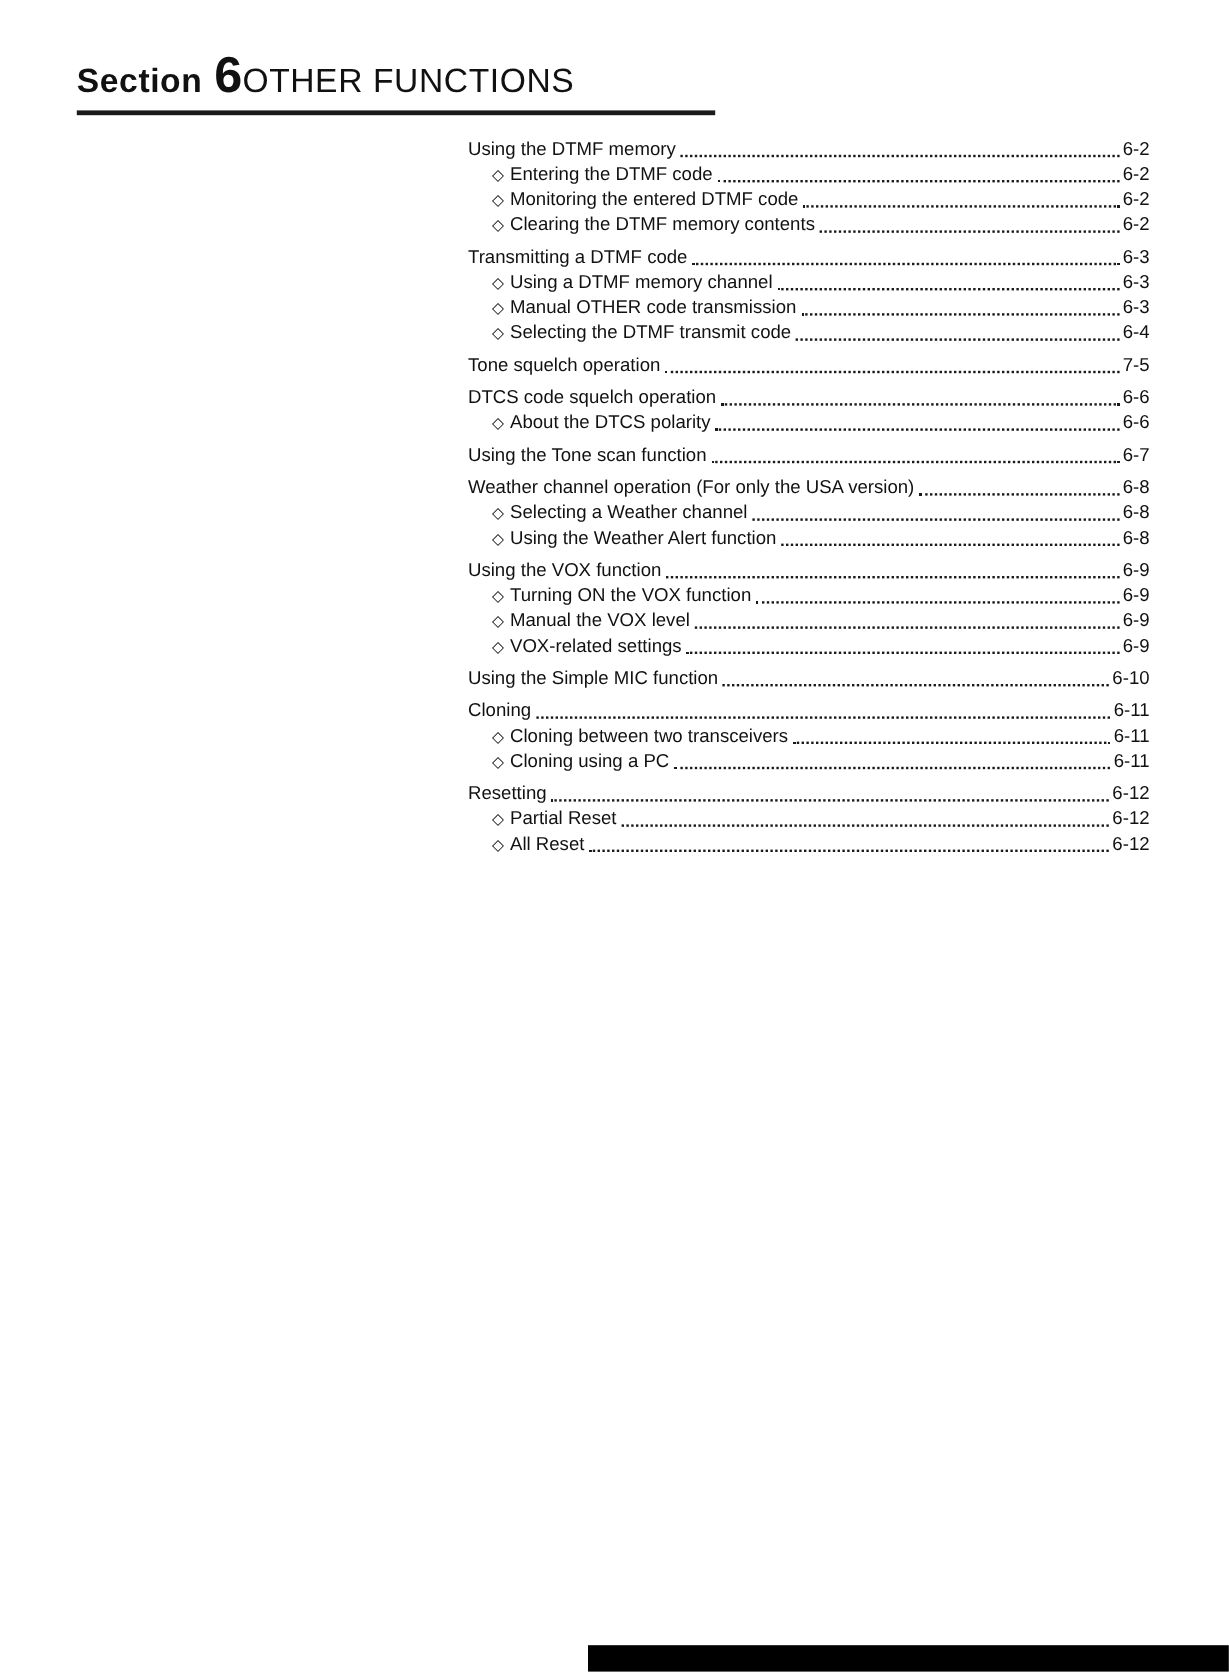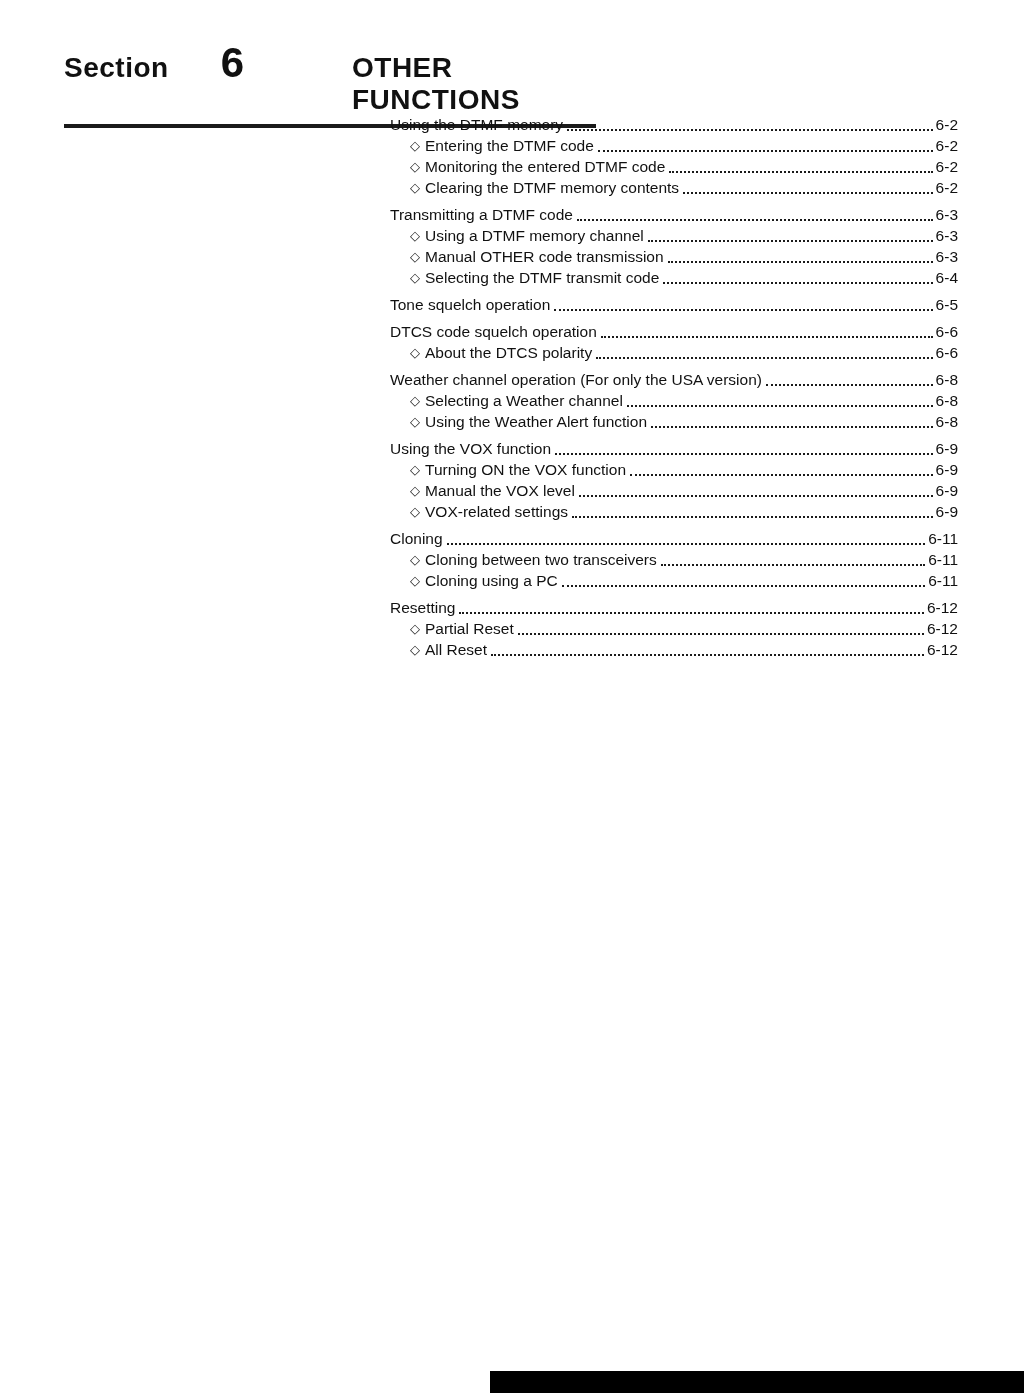--- a/index.html
+++ b/index.html
@@ -22,37 +22,35 @@
   
   .header {
     position: absolute;
     left: 64px;
     top: 42px;
     width: 532px;
     display: flex;
     align-items: baseline;
     border-bottom: 4px solid #1a1a1a;
     padding-bottom: 8px;
-    gap: 42px;
   }
   .section-label {
     font-size: 28px;
     font-weight: bold;
     letter-spacing: 0.5px;
   }
   .section-number {
     font-size: 42px;
     font-weight: bold;
     margin-left: 10px;
     line-height: 1;
   }
   .header-title {
     font-size: 28px;
-    font-weight: bold;
-    margin-left: 66px;
+    font-weight: normal;
     letter-spacing: 0.5px;
   }
   
   .toc {
     position: absolute;
     left: 390px;
     top: 114px;
     width: 568px;
   }
   .toc-row {
@@ -151,34 +149,39 @@
       </div>
       <div class="toc-row sub">
         <span class="diamond">◇</span>
         <span class="toc-label">Selecting the DTMF transmit code</span>
         <span class="leader"></span>
         <span class="toc-page">6-4</span>
       </div>
       <div class="toc-row group">
         <span class="toc-label">Tone squelch operation</span>
         <span class="leader"></span>
-        <span class="toc-page">6-5</span>
+        <span class="toc-page">7-5</span>
       </div>
       <div class="toc-row group">
         <span class="toc-label">DTCS code squelch operation</span>
         <span class="leader"></span>
         <span class="toc-page">6-6</span>
       </div>
       <div class="toc-row sub">
         <span class="diamond">◇</span>
         <span class="toc-label">About the DTCS polarity</span>
         <span class="leader"></span>
         <span class="toc-page">6-6</span>
       </div>
       <div class="toc-row group">
+        <span class="toc-label">Using the Tone scan function</span>
+        <span class="leader"></span>
+        <span class="toc-page">6-7</span>
+      </div>
+      <div class="toc-row group">
         <span class="toc-label">Weather channel operation (For only the USA version)</span>
         <span class="leader"></span>
         <span class="toc-page">6-8</span>
       </div>
       <div class="toc-row sub">
         <span class="diamond">◇</span>
         <span class="toc-label">Selecting a Weather channel</span>
         <span class="leader"></span>
         <span class="toc-page">6-8</span>
       </div>
@@ -205,20 +208,25 @@
         <span class="leader"></span>
         <span class="toc-page">6-9</span>
       </div>
       <div class="toc-row sub">
         <span class="diamond">◇</span>
         <span class="toc-label">VOX-related settings</span>
         <span class="leader"></span>
         <span class="toc-page">6-9</span>
       </div>
       <div class="toc-row group">
+        <span class="toc-label">Using the Simple MIC function</span>
+        <span class="leader"></span>
+        <span class="toc-page">6-10</span>
+      </div>
+      <div class="toc-row group">
         <span class="toc-label">Cloning</span>
         <span class="leader"></span>
         <span class="toc-page">6-11</span>
       </div>
       <div class="toc-row sub">
         <span class="diamond">◇</span>
         <span class="toc-label">Cloning between two transceivers</span>
         <span class="leader"></span>
         <span class="toc-page">6-11</span>
       </div>

